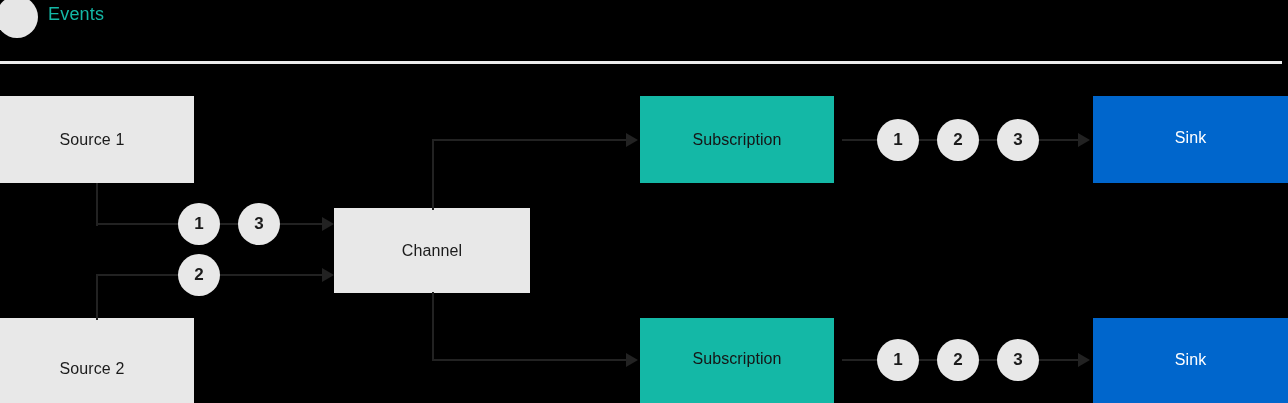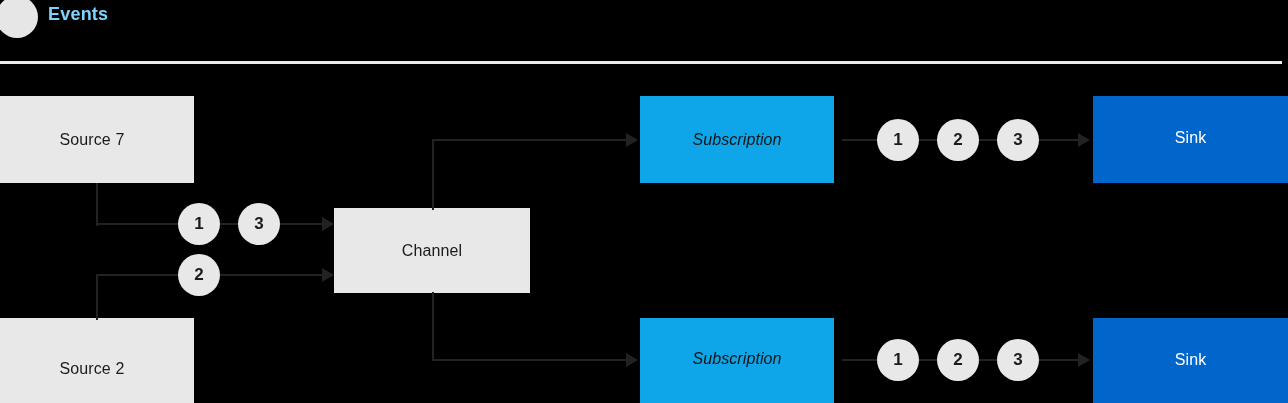--- a/index.html
+++ b/index.html
@@ -34,22 +34,22 @@
     width: 42px;
     height: 42px;
     border-radius: 50%;
     background: #e6e6e6;
   }
   .legend-label {
     position: absolute;
     left: 48px;
     top: 4px;
     font-size: 18px;
-    font-weight: bold;
-    color: #7dd3fc;
+    font-weight: normal;
+    color: #14b8a6;
     letter-spacing: 0.2px;
     white-space: nowrap;
   }
   .divider {
     position: absolute;
     left: 0px;
     top: 61px;
     width: 1282px;
     height: 3px;
     background: #ececec;
@@ -64,23 +64,22 @@
     justify-content: center;
     font-size: 16px;
     letter-spacing: 0.1px;
     white-space: nowrap;
   }
   .node.grey {
     background: #e8e8e8;
     color: #1b1b1b;
   }
   .node.lightblue {
-    background: #0ea5e9;
+    background: #14b8a6;
     color: #151515;
-    font-style: italic;
   }
   .node.blue {
     background: #0066cc;
     color: #ffffff;
   }
 
   
   .line-h {
     position: absolute;
     height: 2px;
@@ -120,21 +119,21 @@
 
 <div id="stage">
 
   <div class="legend">
     <span class="legend-dot"></span>
     <span class="legend-label">Events</span>
   </div>
   <div class="divider"></div>
 
   <div class="node grey" style="left:-10px; top:96px; width:204px; height:87px;">
-    <span>Source 7</span>
+    <span>Source 1</span>
   </div>
 
   <div class="node grey" style="left:-10px; top:318px; width:204px; height:95px;">
     <span style="position:absolute; top:42px; left:0; right:0; text-align:center;">Source 2</span>
   </div>
 
   <div class="line-v" style="left:96px; top:183px; height:43px;"></div>
   <div class="line-h" style="left:96px; top:223px; width:228px;"></div>
   <div class="arrow-head" style="left:322px; top:217px;"></div>
 

